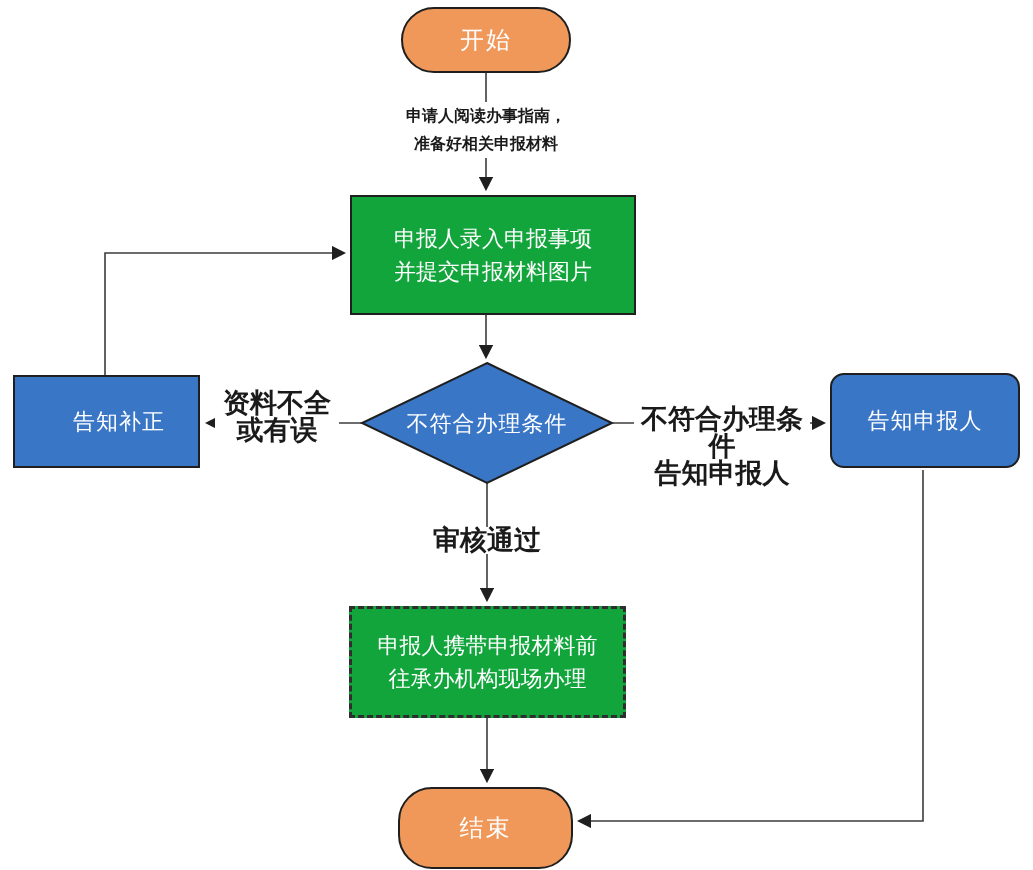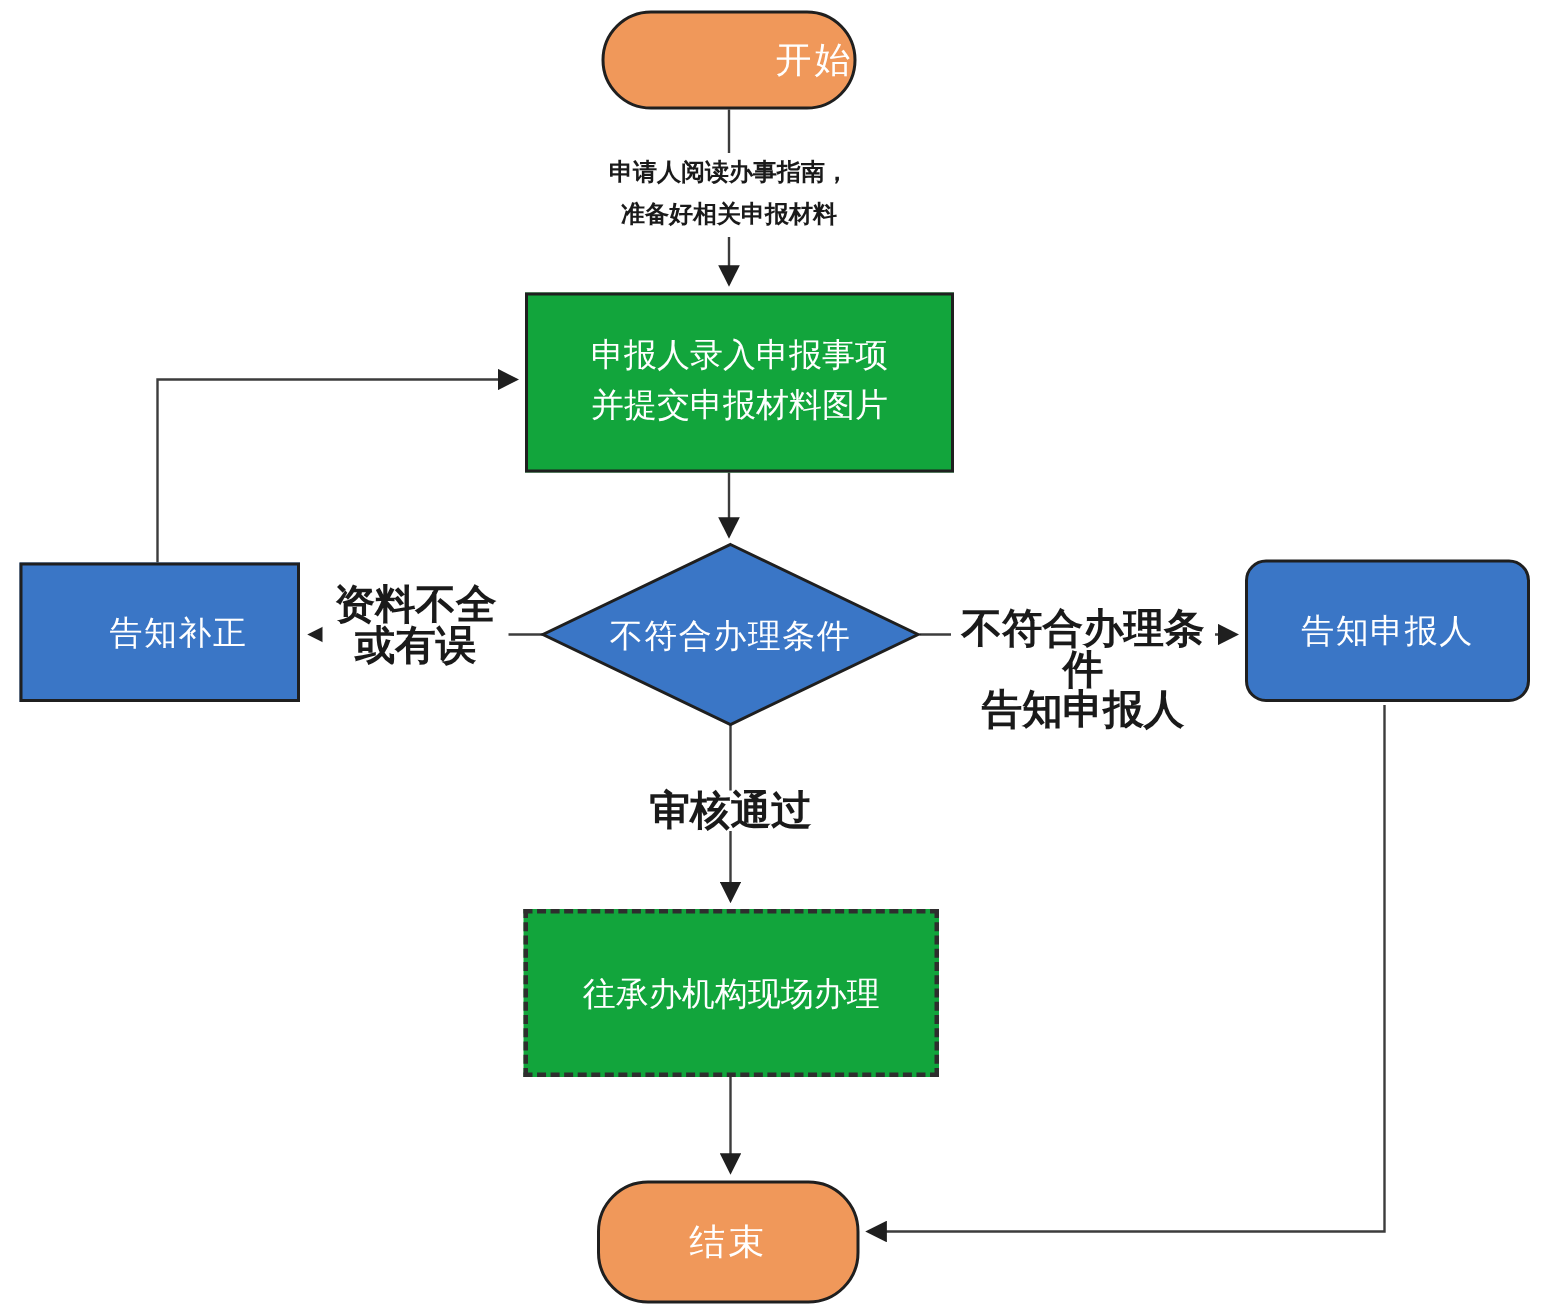--- a/index.html
+++ b/index.html
@@ -96,30 +96,30 @@
     <path d="M362 423 H207" fill="none" stroke="#3C3C3C" stroke-width="1.6" marker-end="url(#arrow)"></path>
     <path d="M613 423 H824" fill="none" stroke="#3C3C3C" stroke-width="1.6" marker-end="url(#arrow)"></path>
     <path d="M487 483 V600" fill="none" stroke="#3C3C3C" stroke-width="1.6" marker-end="url(#arrow)"></path>
     <path d="M487 718 V781" fill="none" stroke="#3C3C3C" stroke-width="1.6" marker-end="url(#arrow)"></path>
     <path d="M105 375 V253 H344" fill="none" stroke="#3C3C3C" stroke-width="1.6" marker-end="url(#arrow)"></path>
     <path d="M923 470 V821 H579" fill="none" stroke="#3C3C3C" stroke-width="1.6" marker-end="url(#arrow)"></path>
 
     <polygon points="487,363 612,423 487,483 362,423" stroke="#1f1f1f" stroke-width="2" fill="#3A76C6"></polygon>
   </svg>
 
-  <div class="node terminator" style="left:401px; top:7px; width:170px; height:66px;align-items:flex-end;">
+  <div class="node terminator" style="left:401px; top:7px; width:170px; height:66px;">
     <span>开始</span>
   </div>
 
   <div class="edge-label" style="left:336px; top:102px; width:300px; font-size:16px; line-height:28px;">
     <span>申请人阅读办事指南，</span>
     <span>准备好相关申报材料</span>
   </div>
 
-  <div class="node process" style="left:350px; top:195px; width:286px; height:120px;font-family:Liberation Mono, monospace;">
+  <div class="node process" style="left:350px; top:195px; width:286px; height:120px;">
     <span>申报人录入申报事项</span>
     <span>并提交申报材料图片</span>
   </div>
 
   <div class="diamond-label" style="left:377px; top:409px; width:220px;">不符合办理条件</div>
 
   <div class="node action-rect" style="left:13px; top:375px; width:187px; height:93px;padding-left:25px;">
     <span>告知补正</span>
   </div>
 
@@ -133,20 +133,21 @@
   </div>
 
   <div class="edge-label" style="left:634px; top:406px; width:176px;">
     <span>不符合办理条件</span>
     <span>告知申报人</span>
   </div>
 
   <div class="edge-label" style="left:429px; top:527px; width:116px;">审核通过</div>
 
   <div class="node process dashed" style="left:349px; top:606px; width:277px; height:112px;">
+    <span>申报人携带申报材料前</span>
     <span>往承办机构现场办理</span>
   </div>
 
   <div class="node terminator" style="left:398px; top:787px; width:175px; height:82px;">
     <span>结束</span>
   </div>
 
 </div>
 
 </body></html>

